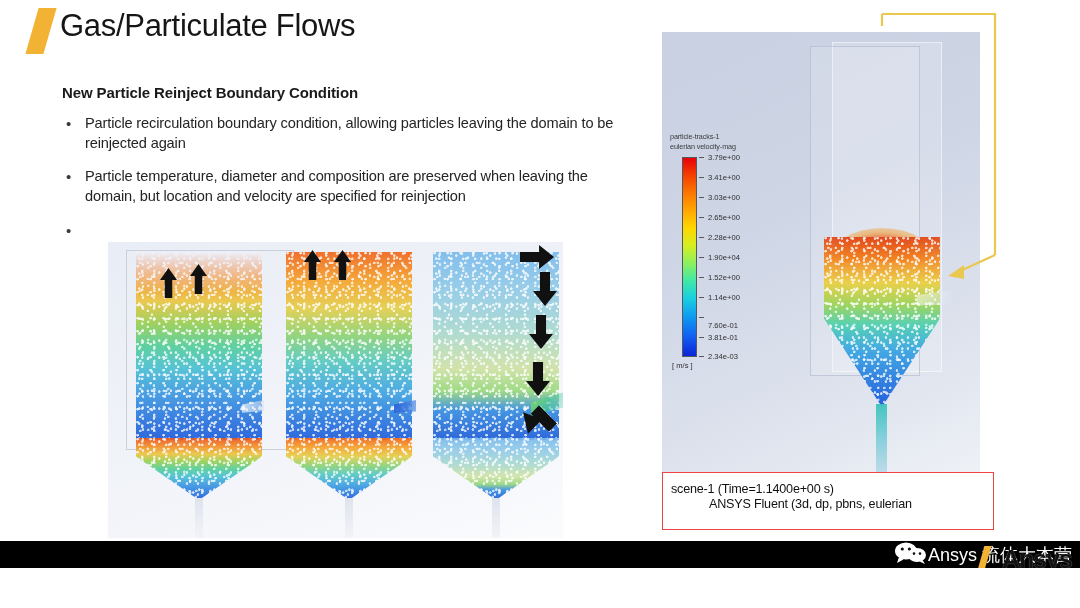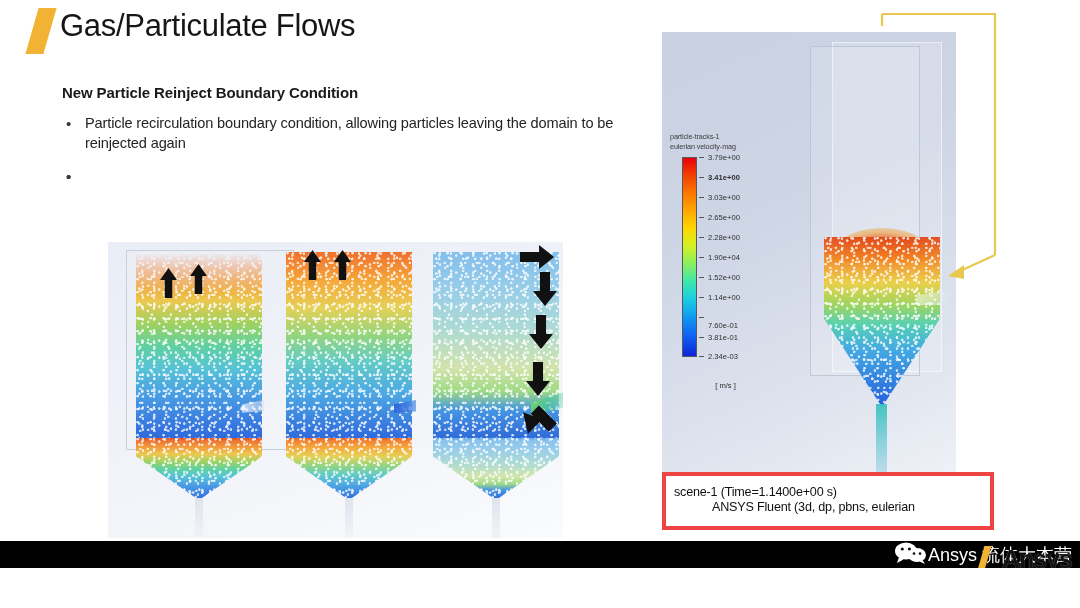--- a/index.html
+++ b/index.html
@@ -134,21 +134,21 @@
     clip-path: polygon(0 29%, 56% 29%, 56% 0, 100% 50%, 56% 100%, 56% 71%, 0 71%);
   }
   .arr-dl {
     width:32px; height:28px; background:#111;
     clip-path: polygon(20% 0, 100% 0, 100% 42%, 58% 42%, 58% 100%, 0 58%, 32% 42%, 20% 42%);
     transform: rotate(45deg);
   }
 
   
   .fluent-view {
-    position:absolute; left:662px; top:32px; width:294px; height:440px;
+    position:absolute; left:662px; top:32px; width:318px; height:440px;
     background:linear-gradient(155deg,#c9d1e2 0%,#ced5e5 40%,#dfe4ee 78%,#eef1f6 100%);
     overflow:hidden;
   }
   .vessel-3d-back {
     position:absolute; left:170px; top:10px; width:110px; height:330px;
     background:rgba(255,255,255,.18); border:1px solid rgba(255,255,255,.5);
   }
   .vessel-3d-front {
     position:absolute; left:148px; top:14px; width:110px; height:330px;
     background:rgba(255,255,255,.14); border:1px solid rgba(180,190,210,.75);
@@ -192,29 +192,29 @@
       #ffd500 35%, #d6ef20 44%, #8ef05c 53%, #3fe8a8 62%,
       #19cfe0 71%, #0f9bf2 80%, #1160f2 90%, #0b24d8 100%);
   }
   .cb-tick {
     position:absolute; left:29px; width:5px; height:1px; background:#55585e;
   }
   .cb-lab {
     position:absolute; left:38px; font-size:7.6px; color:#2e2e2e;
     transform:translateY(-50%); white-space:nowrap;
   }
-  .cb-units { margin-top:24px; font-size:7.6px; color:#2e2e2e; padding-left:2px;text-align:right; }
+  .cb-units { margin-top:4px; font-size:7.6px; color:#2e2e2e; padding-left:2px; }
 
   
   .callout { position:absolute; left:860px; top:0; width:220px; height:290px; pointer-events:none; }
 
   
   .caption-box {
     position:absolute; left:662px; top:472px; width:332px; height:58px;
-    border:4px solid #ef4444; background:#fff;
+    border:1px solid #ef4444; background:#fff;
     padding:9px 0 0 8px;
   }
   .cap-l1 { font-size:12.6px; color:#111; letter-spacing:-0.2px; }
   .cap-l2 { font-size:12.6px; color:#111; letter-spacing:-0.2px; padding-left:38px; margin-top:1px; }
 
   
   .black-bar {
     position:absolute; left:0; top:541px; width:1080px; height:27px; background:#000;
   }
   .wm { position:absolute; top:541px; right:8px; height:27px; display:flex; align-items:center; gap:0; }
@@ -240,20 +240,21 @@
 
   <div class="subhead">New Particle Reinject Boundary Condition</div>
 
   <div class="bullets">
     <div class="bullet">
       <span class="dot">•</span>
       <span class="txt">Particle recirculation boundary condition, allowing particles leaving the domain to be reinjected again</span>
     </div>
     <div class="bullet">
       <span class="dot">•</span>
+      <span class="txt">Particle temperature, diameter and composition are preserved when leaving the domain, but location and velocity are specified for reinjection</span>
     </div>
     <div class="bullet">
       <span class="dot">•</span>
     </div>
   </div>
 
   <div class="photo">
     <div class="photo-inner-frame"></div>
 
     <div class="col c1">
@@ -313,21 +314,21 @@
     <div class="fl-noz"></div>
 
     <div class="legend">
       <div class="legend-title">particle-tracks-1</div>
       <div class="legend-title">eulerian velocity-mag</div>
       <div class="cb-wrap">
         <div class="cb-bar"></div>
         <div class="cb-tick" style="top:0px;"></div>
         <div class="cb-lab" style="top:0px;">3.79e+00</div>
         <div class="cb-tick" style="top:20px;"></div>
-        <div class="cb-lab" style="top:20px;font-weight:bold;">3.41e+00</div>
+        <div class="cb-lab" style="top:20px;">3.41e+00</div>
         <div class="cb-tick" style="top:40px;"></div>
         <div class="cb-lab" style="top:40px;">3.03e+00</div>
         <div class="cb-tick" style="top:60px;"></div>
         <div class="cb-lab" style="top:60px;">2.65e+00</div>
         <div class="cb-tick" style="top:80px;"></div>
         <div class="cb-lab" style="top:80px;">2.28e+00</div>
         <div class="cb-tick" style="top:100px;"></div>
         <div class="cb-lab" style="top:100px;">1.90e+04</div>
         <div class="cb-tick" style="top:120px;"></div>
         <div class="cb-lab" style="top:120px;">1.52e+00</div>

